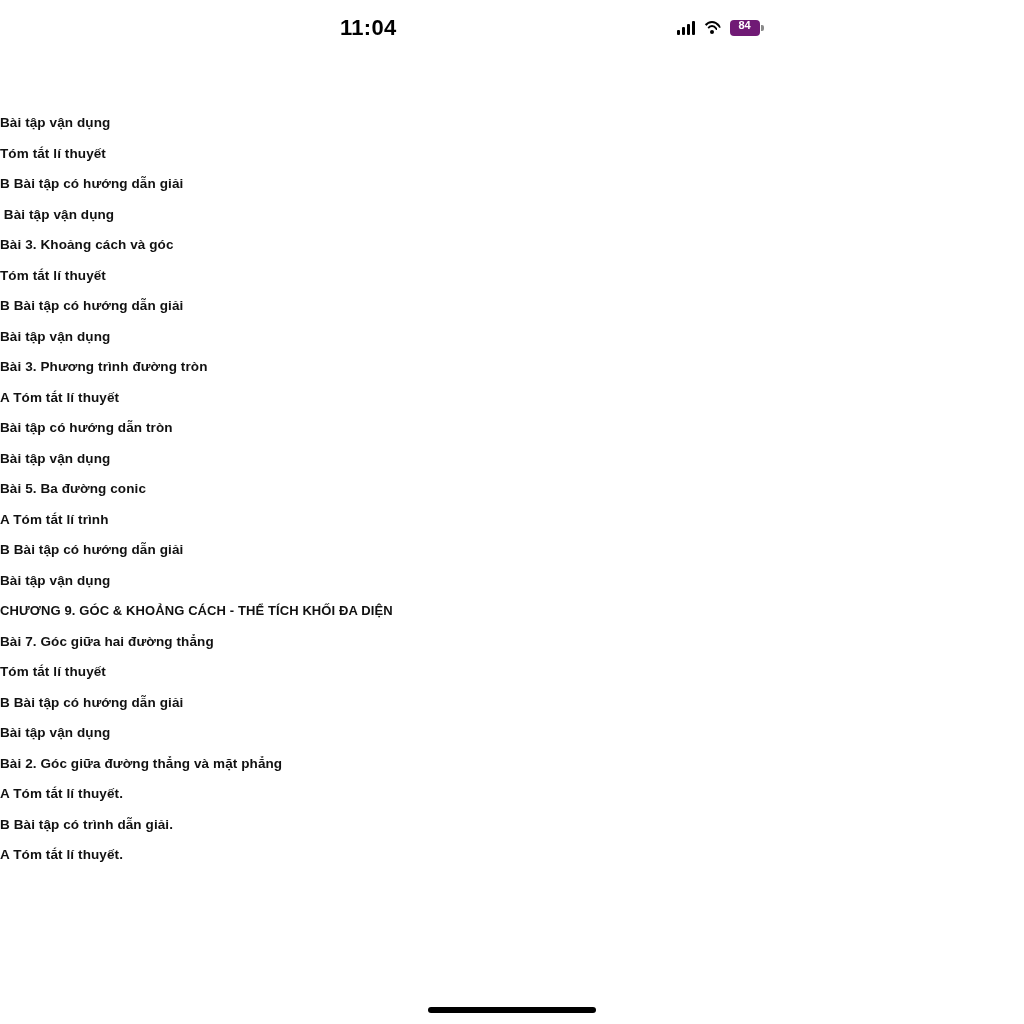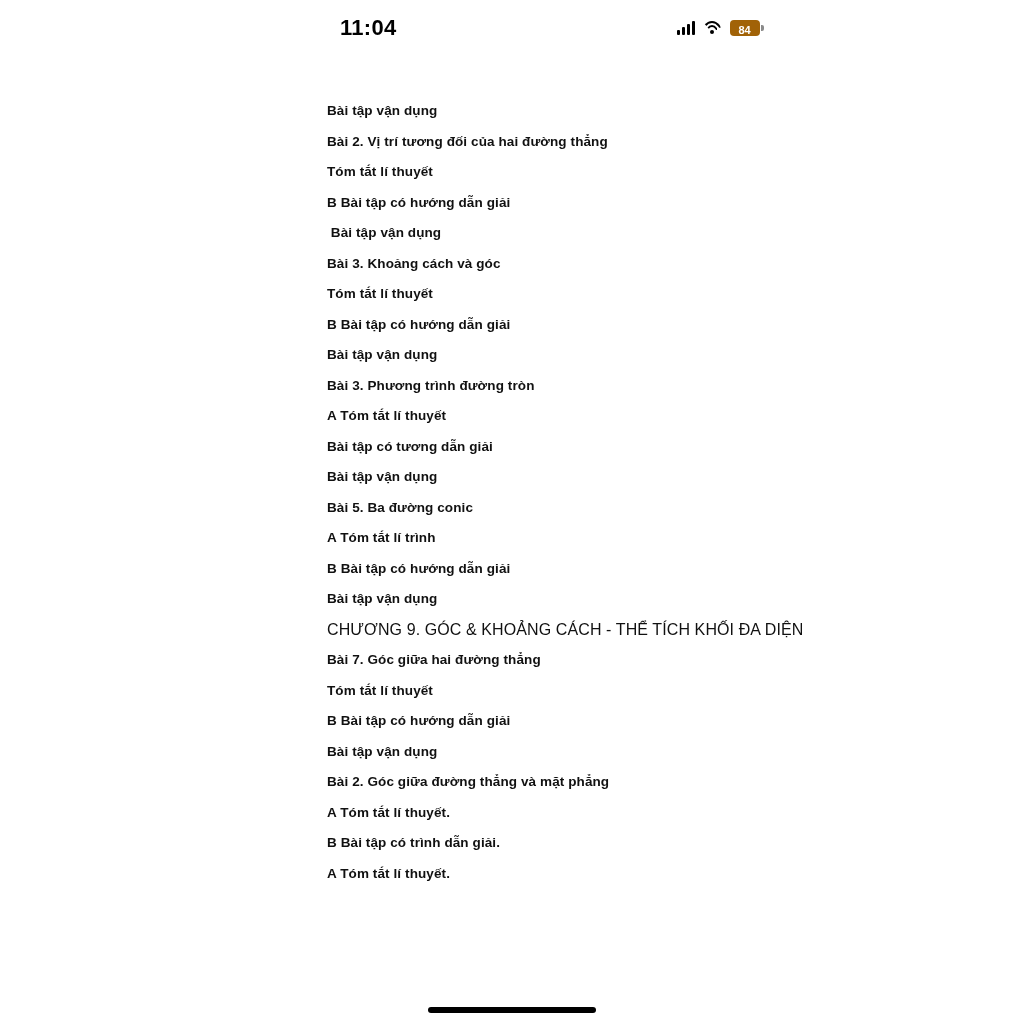--- a/index.html
+++ b/index.html
@@ -86,65 +86,64 @@
   }
 
   
   .battery {
     display: flex;
     align-items: center;
   }
   .battery-body {
     width: 30px;
     height: 16px;
-    background: #a16207;
+    background: #701a75;
     border-radius: 4px;
     display: flex;
-    align-items: flex-end;
+    align-items: flex-start;
     justify-content: center;
   }
   .battery-level {
     color: #ffffff;
     font-size: 11px;
     font-weight: 700;
     line-height: 1;
   }
   .battery-cap {
     width: 3px;
     height: 6px;
     background: #8a8a8a;
     border-radius: 0 2px 2px 0;
     margin-left: 1.5px;
   }
 
   
   .doc {
     position: absolute;
-    top: 96px;
+    top: 108px;
     left: 0;
     width: 1024px;
-    padding-left: 327px;
     box-sizing: border-box;
   }
   .toc-row {
     height: 30.5px;
     display: flex;
     align-items: center;
   }
   .toc-item {
     font-size: 13.5px;
     font-weight: 700;
     color: #111111;
     letter-spacing: 0.1px;
     white-space: pre;
     line-height: 1.2;
   }
   .toc-item.chapter {
-    font-size: 16px;
-    font-weight: 400;
+    font-size: 13px;
+    font-weight: 700;
   }
 
   
   .home-indicator {
     position: absolute;
     bottom: 11px;
     left: 50%;
     transform: translateX(-50%);
     width: 168px;
     height: 6px;
@@ -176,23 +175,20 @@
       <div class="battery-cap"></div>
     </div>
   </div>
 </div>
 
 <div class="doc">
     <div class="toc-row">
       <span class="toc-item">Bài tập vận dụng</span>
     </div>
     <div class="toc-row">
-      <span class="toc-item">Bài 2. Vị trí tương đối của hai đường thẳng</span>
-    </div>
-    <div class="toc-row">
       <span class="toc-item">Tóm tắt lí thuyết</span>
     </div>
     <div class="toc-row">
       <span class="toc-item">B Bài tập có hướng dẫn giải</span>
     </div>
     <div class="toc-row">
       <span class="toc-item"> Bài tập vận dụng</span>
     </div>
     <div class="toc-row">
       <span class="toc-item">Bài 3. Khoảng cách và góc</span>
@@ -206,21 +202,21 @@
     <div class="toc-row">
       <span class="toc-item">Bài tập vận dụng</span>
     </div>
     <div class="toc-row">
       <span class="toc-item">Bài 3. Phương trình đường tròn</span>
     </div>
     <div class="toc-row">
       <span class="toc-item">A Tóm tắt lí thuyết</span>
     </div>
     <div class="toc-row">
-      <span class="toc-item">Bài tập có tương dẫn giải</span>
+      <span class="toc-item">Bài tập có hướng dẫn tròn</span>
     </div>
     <div class="toc-row">
       <span class="toc-item">Bài tập vận dụng</span>
     </div>
     <div class="toc-row">
       <span class="toc-item">Bài 5. Ba đường conic</span>
     </div>
     <div class="toc-row">
       <span class="toc-item">A Tóm tắt lí trình</span>
     </div>

